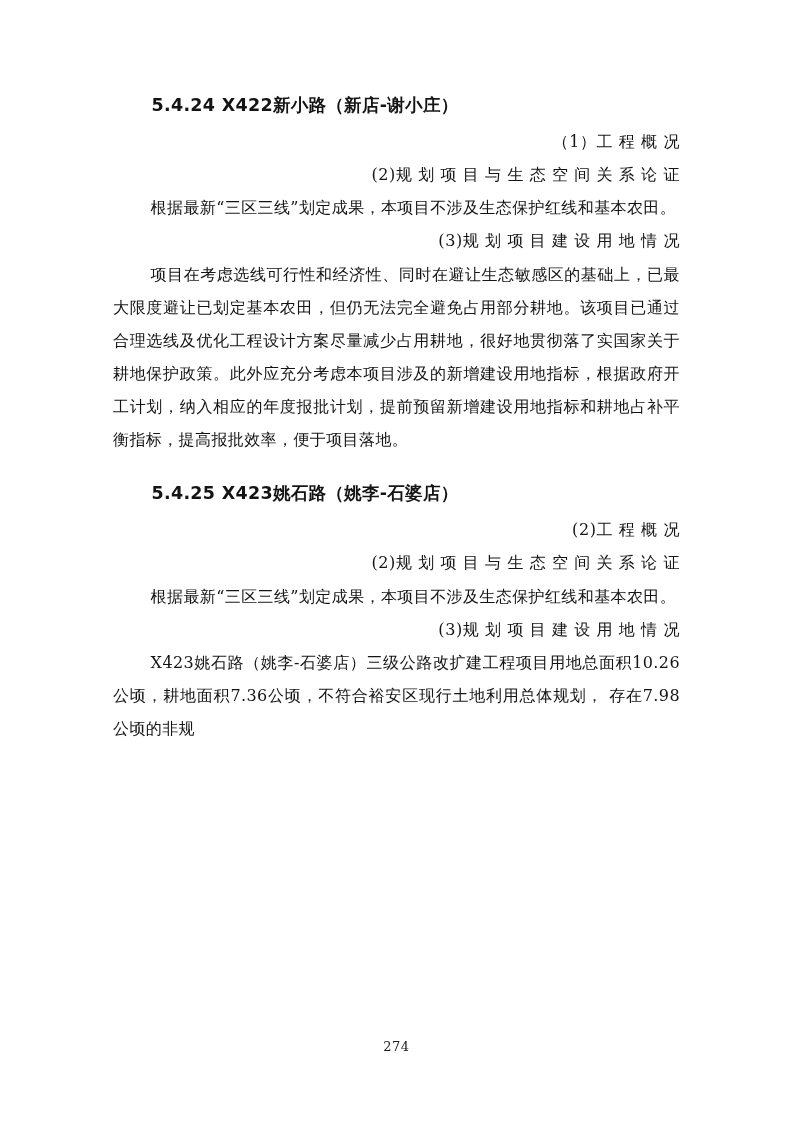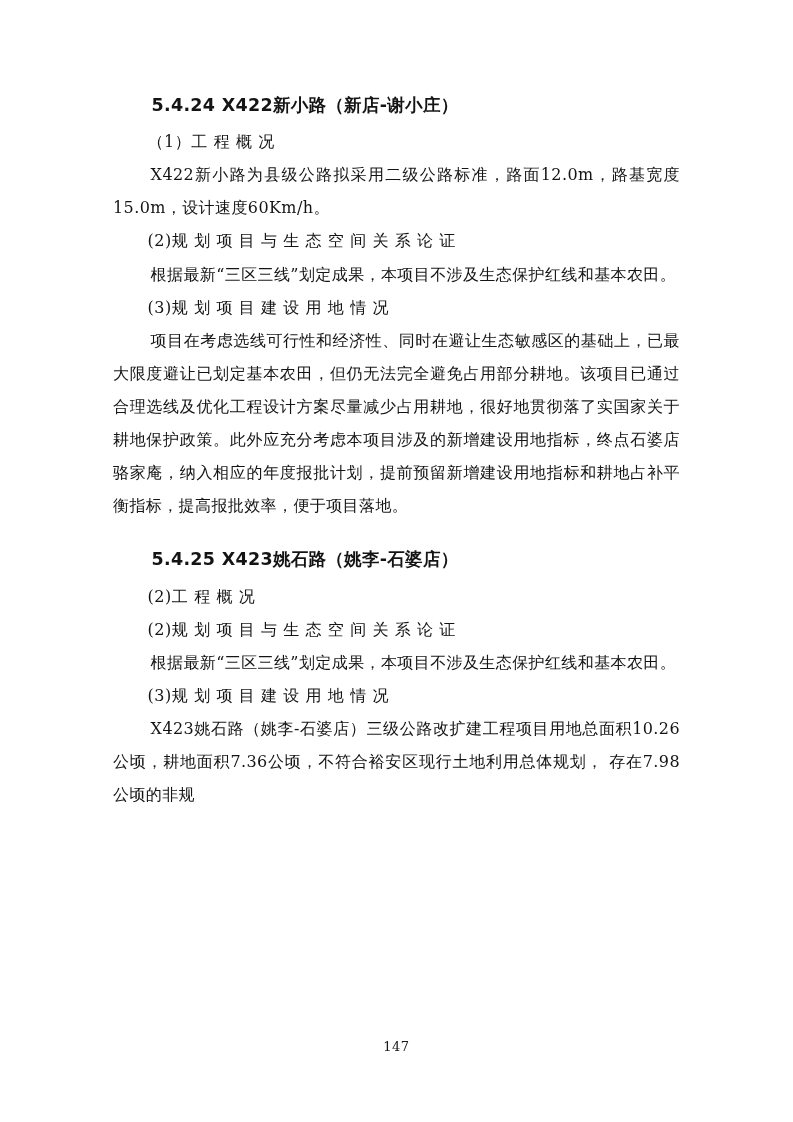--- a/index.html
+++ b/index.html
@@ -38,21 +38,21 @@
   .para, .subheading {
     margin: 0;
     font-size: 16px;
     line-height: 2.07;
     text-align: justify;
     text-indent: 2.35em;
     letter-spacing: 0.4px;
   }
   .subheading {
     text-indent: 2.15em;
-    text-align: left;
+    text-align: right;
     letter-spacing: 0.6px;
   }
   .page-footer {
     position: absolute;
     top: 1036px;
     left: 0;
     width: 793px;
     text-align: center;
   }
   .page-number {
@@ -63,32 +63,31 @@
 </style>
 </head>
 <body>
 
 <div class="page">
   <div class="content">
 
     <h2 class="section-heading">5.4.24 X422新小路（新店-谢小庄）</h2>
 
     <p class="subheading">（1）工 程 概 况</p>
-    <p class="para">X422新小路为县级公路拟采用二级公路标准，路面12.0m，路基宽度15.0m，设计速度60Km/h。</p>
     <p class="subheading">(2)规 划 项 目 与 生 态 空 间 关 系 论 证</p>
     <p class="para">根据最新“三区三线”划定成果，本项目不涉及生态保护红线和基本农田。</p>
     <p class="subheading">(3)规 划 项 目 建 设 用 地 情 况</p>
-    <p class="para">项目在考虑选线可行性和经济性、同时在避让生态敏感区的基础上，已最大限度避让已划定基本农田，但仍无法完全避免占用部分耕地。该项目已通过合理选线及优化工程设计方案尽量减少占用耕地，很好地贯彻落了实国家关于耕地保护政策。此外应充分考虑本项目涉及的新增建设用地指标，终点石婆店骆家庵，纳入相应的年度报批计划，提前预留新增建设用地指标和耕地占补平衡指标，提高报批效率，便于项目落地。</p>
+    <p class="para">项目在考虑选线可行性和经济性、同时在避让生态敏感区的基础上，已最大限度避让已划定基本农田，但仍无法完全避免占用部分耕地。该项目已通过合理选线及优化工程设计方案尽量减少占用耕地，很好地贯彻落了实国家关于耕地保护政策。此外应充分考虑本项目涉及的新增建设用地指标，根据政府开工计划，纳入相应的年度报批计划，提前预留新增建设用地指标和耕地占补平衡指标，提高报批效率，便于项目落地。</p>
 
     <h2 class="section-heading second">5.4.25 X423姚石路（姚李-石婆店）</h2>
 
     <p class="subheading">(2)工 程 概 况</p>
     <p class="subheading">(2)规 划 项 目 与 生 态 空 间 关 系 论 证</p>
     <p class="para">根据最新“三区三线”划定成果，本项目不涉及生态保护红线和基本农田。</p>
     <p class="subheading">(3)规 划 项 目 建 设 用 地 情 况</p>
     <p class="para">X423姚石路（姚李-石婆店）三级公路改扩建工程项目用地总面积10.26公顷，耕地面积7.36公顷，不符合裕安区现行土地利用总体规划， 存在7.98公顷的非规</p>
 
   </div>
 
   <div class="page-footer">
-    <span class="page-number">147</span>
+    <span class="page-number">274</span>
   </div>
 </div>
 
 </body></html>

